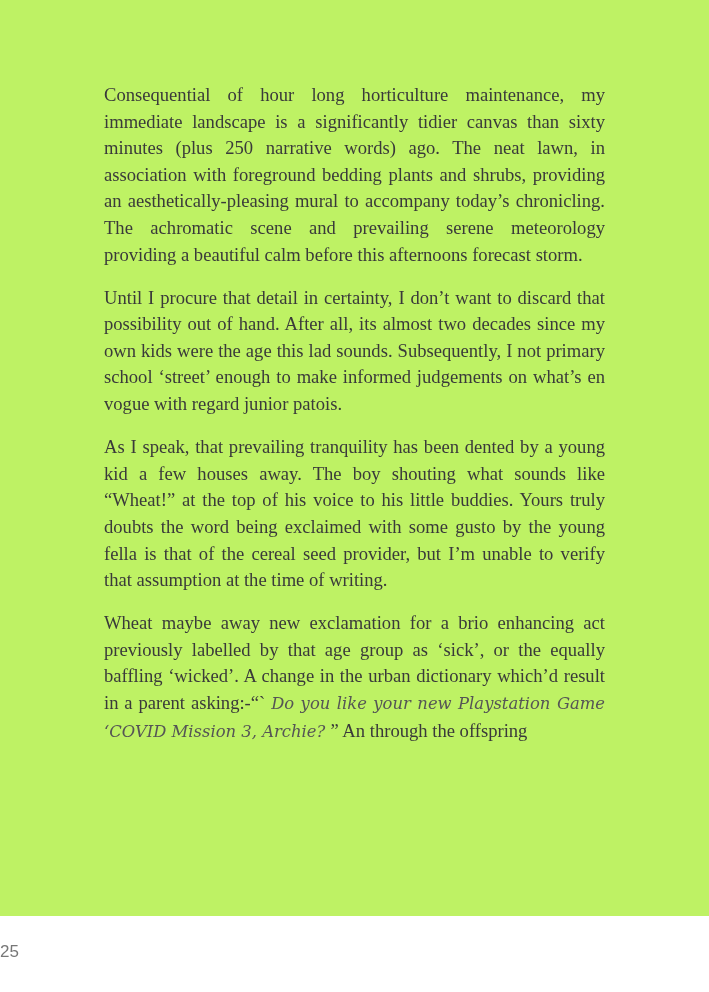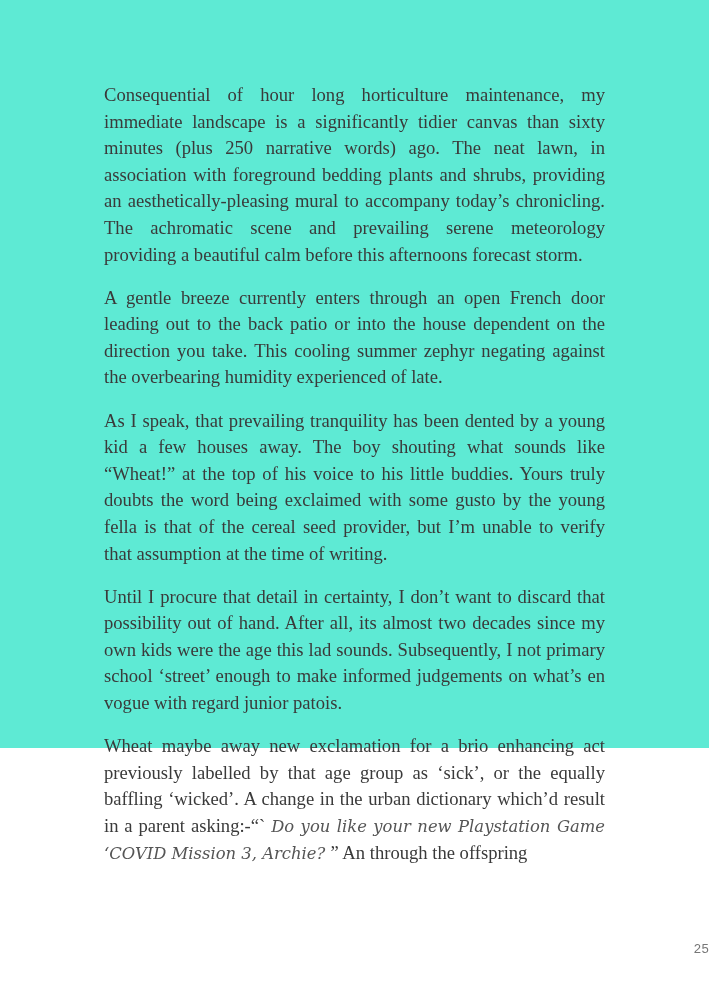--- a/index.html
+++ b/index.html
@@ -11,22 +11,22 @@
       width: 709px;
       height: 992px;
       position: relative;
       overflow: hidden;
     }
     .page {
       position: absolute;
       left: 0;
       top: 0;
       width: 709px;
-      height: 748px;
-      background: #5eead4;
+      height: 916px;
+      background: #bef264;
     }
     .content {
       position: absolute;
       left: 104px;
       top: 82px;
       width: 501px;
       font-family: "Liberation Serif", "DejaVu Serif", serif;
       font-size: 18.6px;
       line-height: 26.6px;
       color: #3a3a3a;
@@ -42,31 +42,30 @@
       font-style: italic;
       font-size: 16.4px;
       color: #555555;
       font-weight: 300;
     }
     .page-number {
       position: absolute;
       left: 0;
       width: 709px;
       top: 942px;
-      text-align: right;
-      font-family: Liberation Mono, monospace;
-      font-size: 13px;
+      text-align: left;
+      font-family: Liberation Sans, sans-serif;
+      font-size: 17px;
       color: #777777;
     }
   </style>
 </head>
 <body>
 
 <div class="page">
   <div class="content">
     <p>Consequential of hour long horticulture maintenance, my immediate landscape is a significantly tidier canvas than sixty minutes (plus 250 narrative words) ago. The neat lawn, in association with foreground bedding plants and shrubs, providing an aesthetically-pleasing mural to accompany today’s chronicling. The achromatic scene and prevailing serene meteorology providing a beautiful calm before this afternoons forecast storm.</p>
-    <p>A gentle breeze currently enters through an open French door leading out to the back patio or into the house dependent on the direction you take. This cooling summer zephyr negating against the overbearing humidity experienced of late.</p>
+    <p>Until I procure that detail in certainty, I don’t want to discard that possibility out of hand. After all, its almost two decades since my own kids were the age this lad sounds. Subsequently, I not primary school ‘street’ enough to make informed judgements on what’s en vogue with regard junior patois.</p>
     <p>As I speak, that prevailing tranquility has been dented by a young kid a few houses away. The boy shouting what sounds like “Wheat!” at the top of his voice to his little buddies. Yours truly doubts the word being exclaimed with some gusto by the young fella is that of the cereal seed provider, but I’m unable to verify that assumption at the time of writing.</p>
-    <p>Until I procure that detail in certainty, I don’t want to discard that possibility out of hand. After all, its almost two decades since my own kids were the age this lad sounds. Subsequently, I not primary school ‘street’ enough to make informed judgements on what’s en vogue with regard junior patois.</p>
     <p><span>Wheat maybe away new exclamation for a brio enhancing act previously labelled by that age group as ‘sick’, or the equally baffling ‘wicked’. A change in the urban dictionary which’d result in a parent asking:-“` </span><span class="quote-italic">Do you like your new Playstation Game ‘COVID Mission 3, Archie? </span><span>” An through the offspring</span></p>
   </div>
   <div class="page-number">25</div>
 </div>
 
 </body></html>

